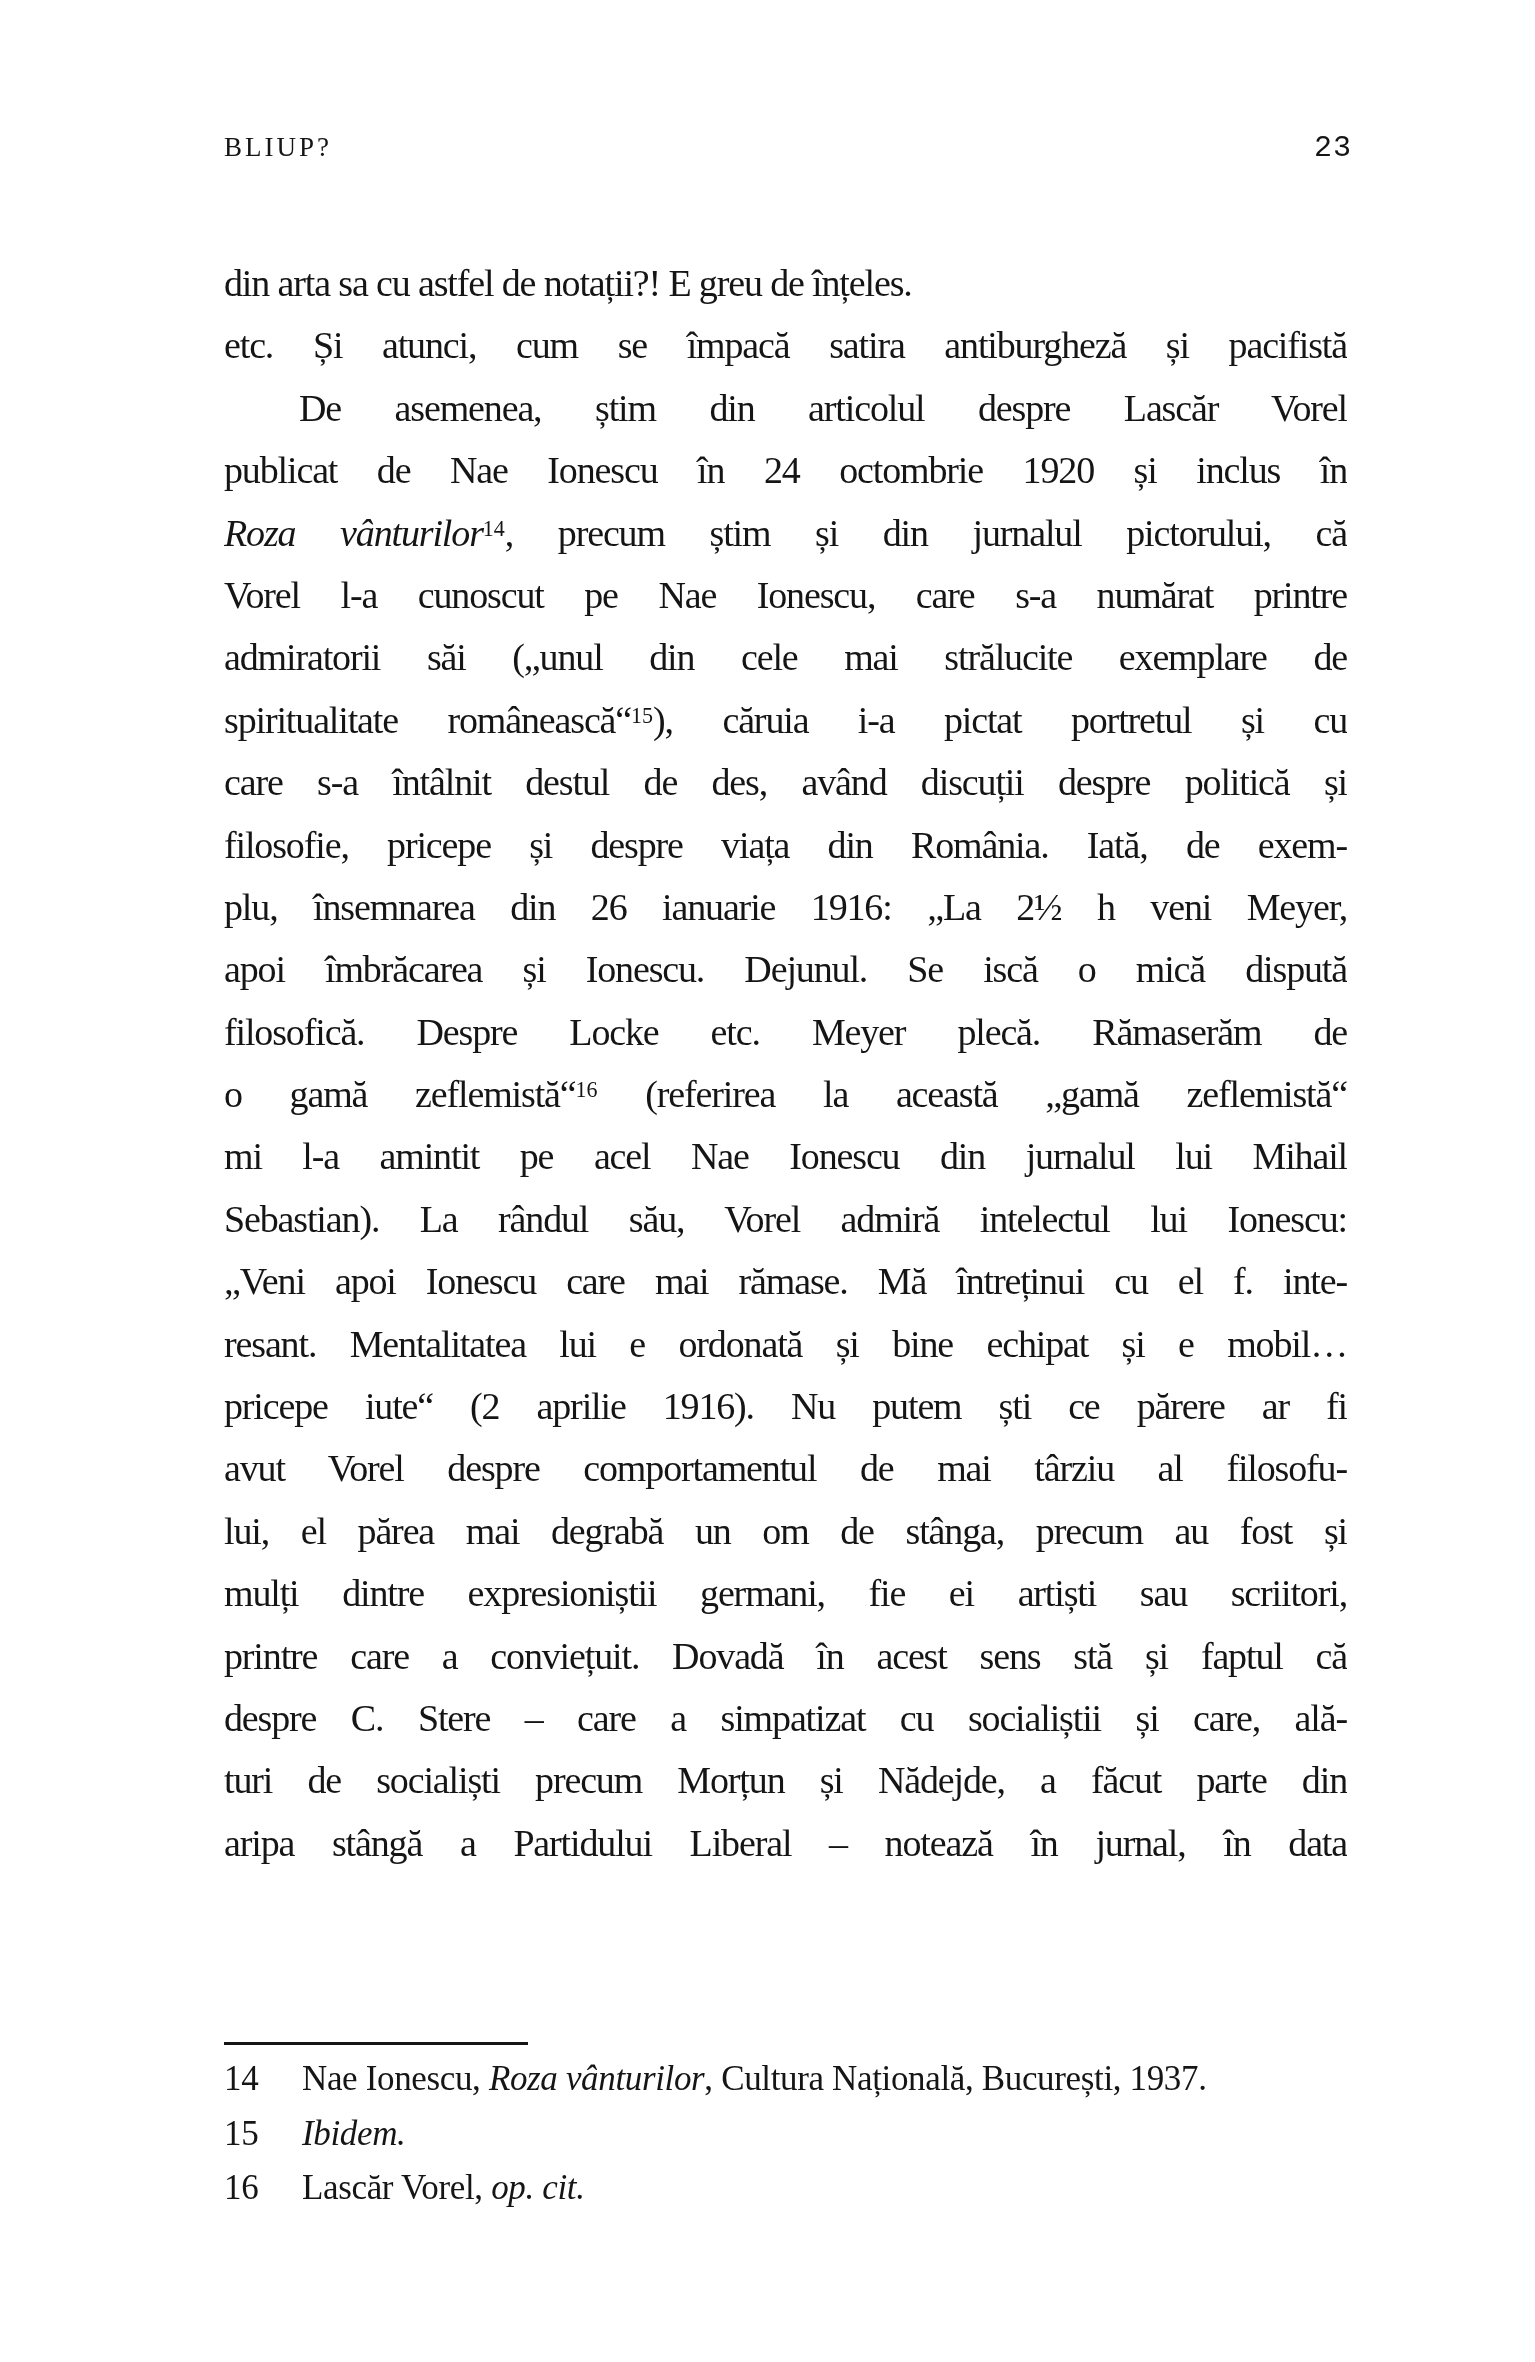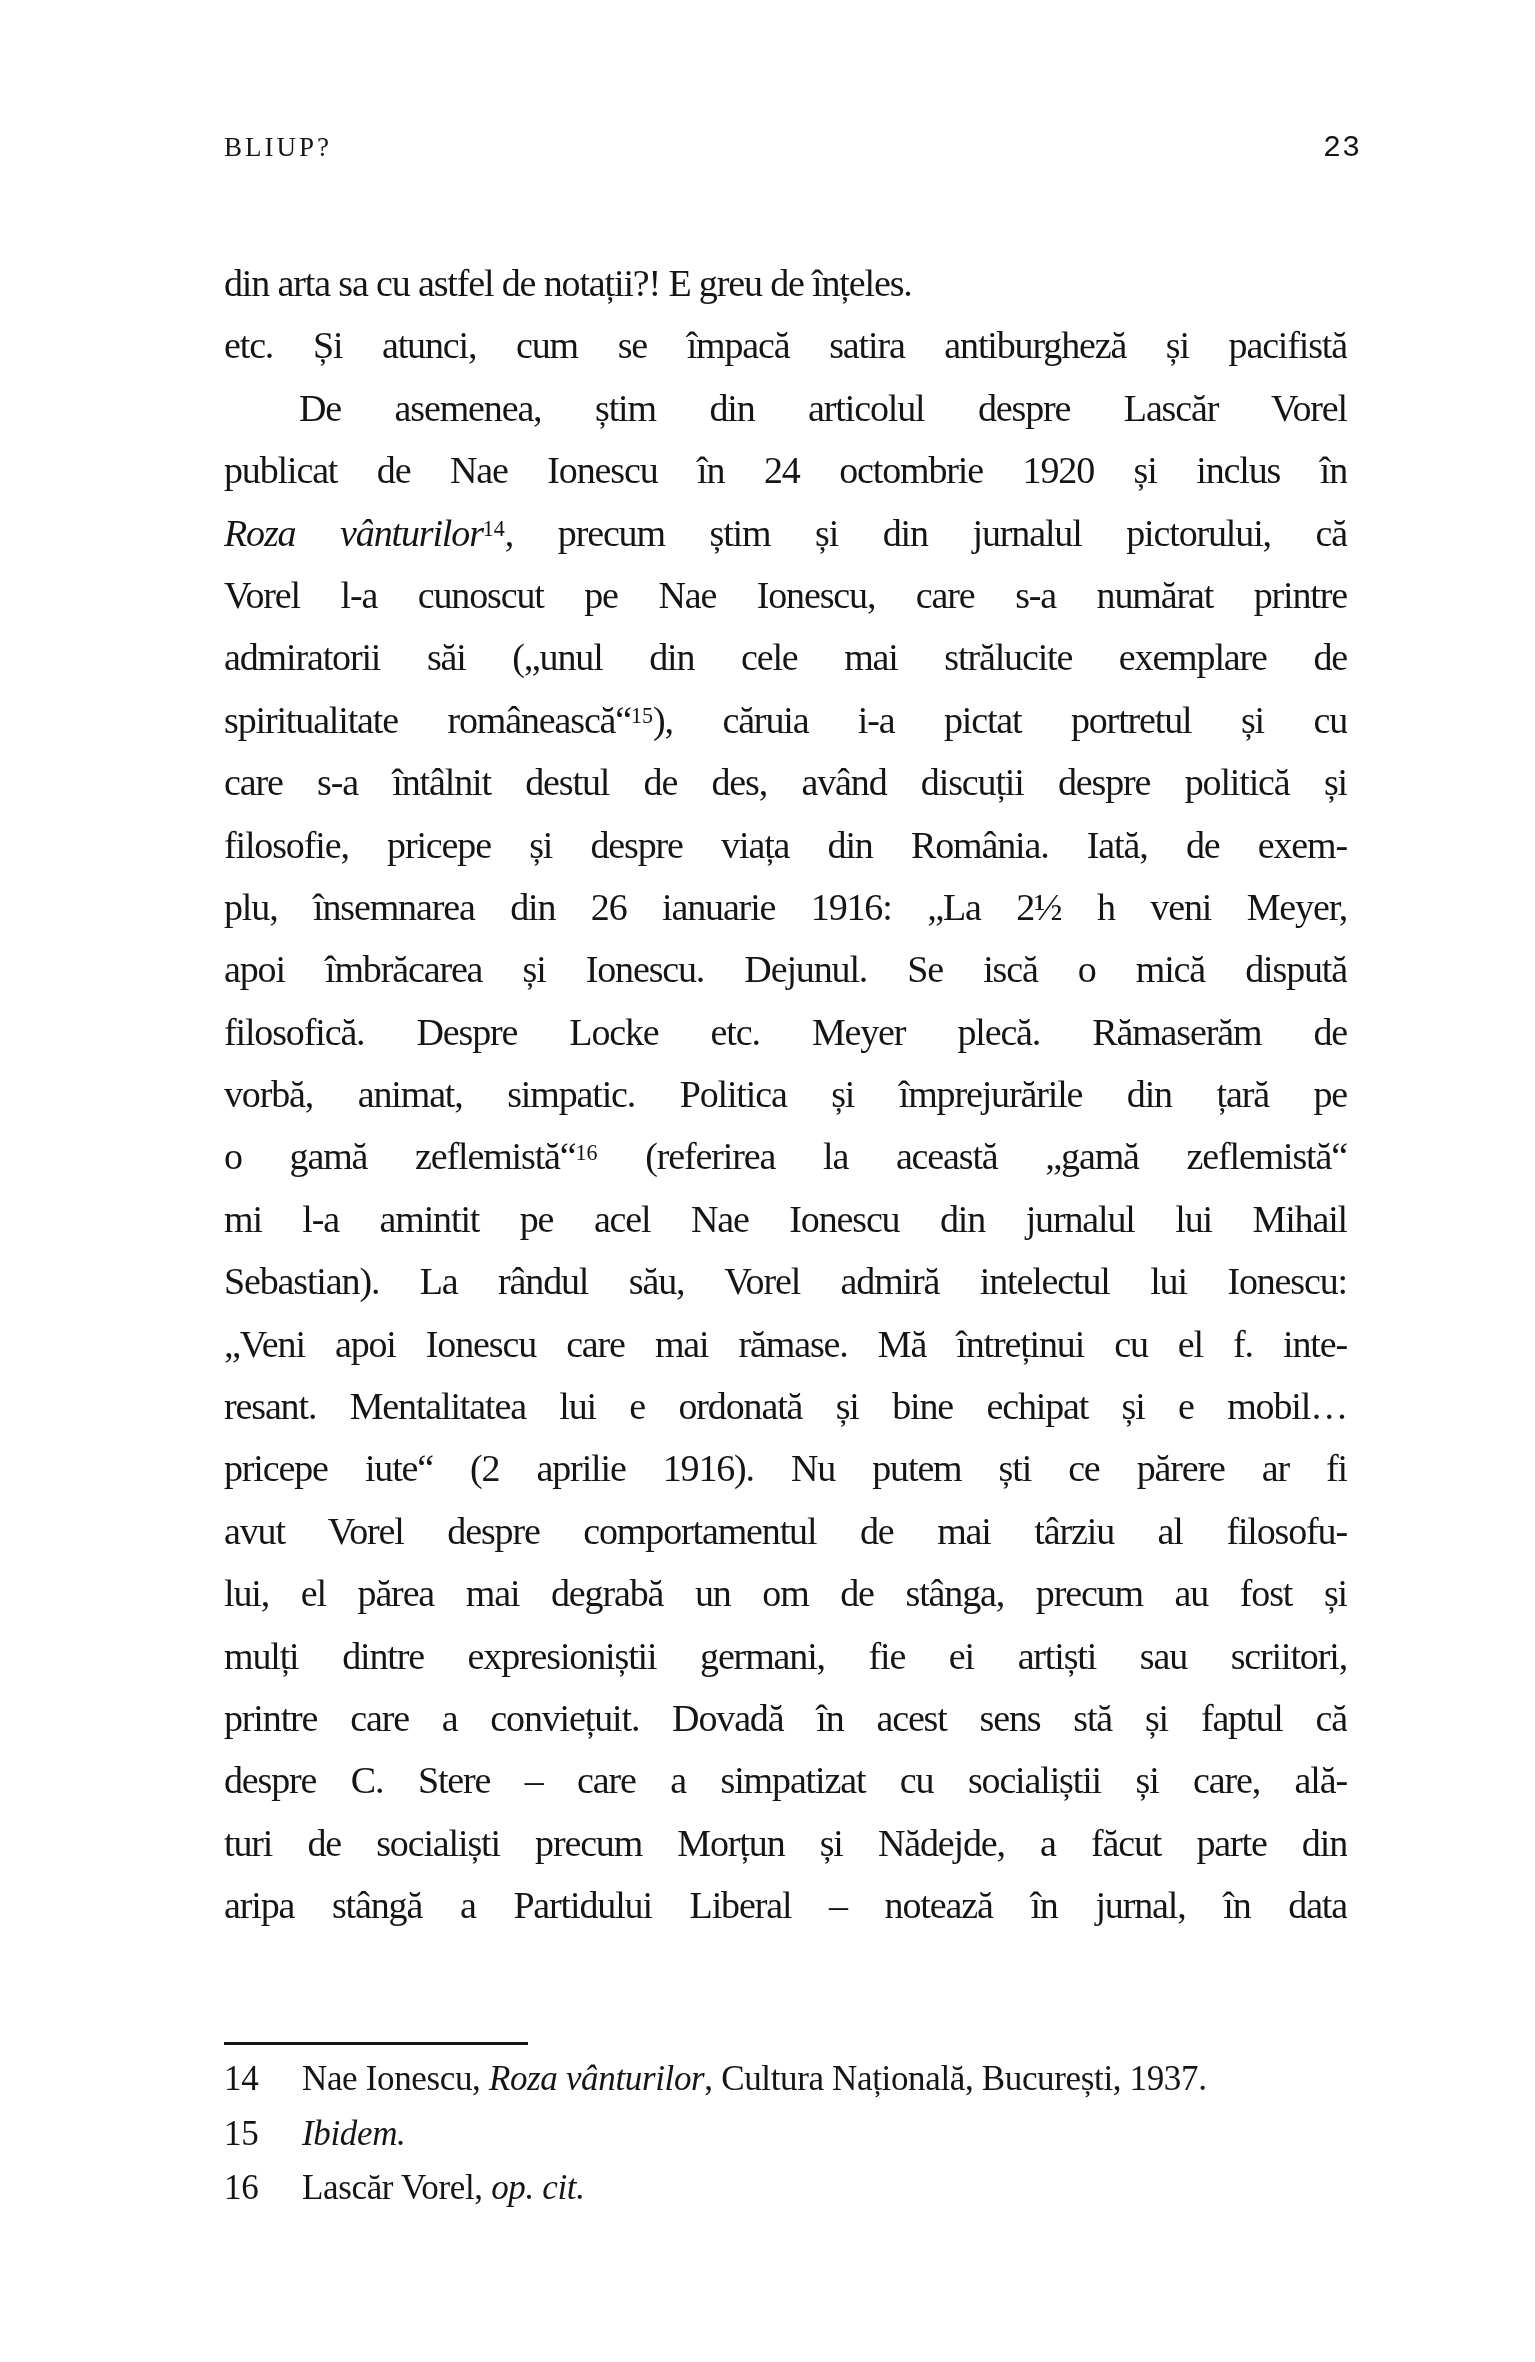--- a/index.html
+++ b/index.html
@@ -10,21 +10,21 @@
     color: #151515;
   }
   .page {
     position: relative;
     width: 1535px; height: 2362px;
     background: #ffffff;
     overflow: hidden;
   }
   .header {
     position: absolute;
-    left: 224px; right: 174px; top: 131px;
+    left: 224px; right: 183px; top: 131px;
     display: flex;
     justify-content: space-between;
     align-items: baseline;
   }
   .running-title {
     font-size: 27px;
     letter-spacing: 3px;
   }
   .page-num {
     font-size: 30px;
@@ -96,21 +96,20 @@
       <div class="line"><span>publicat de Nae Ionescu în 24 octombrie 1920 și inclus în</span></div>
       <div class="line"><span class="it">Roza vânturilor</span><span class="sup">14</span><span>, precum știm și din jurnalul pictorului, că</span></div>
       <div class="line"><span>Vorel l-a cunoscut pe Nae Ionescu, care s-a numărat printre</span></div>
       <div class="line"><span>admiratorii săi („unul din cele mai strălucite exemplare de</span></div>
       <div class="line"><span>spiritualitate românească“</span><span class="sup">15</span><span>), căruia i-a pictat portretul și cu</span></div>
       <div class="line"><span>care s-a întâlnit destul de des, având discuții despre politică și</span></div>
       <div class="line"><span>filosofie, pricepe și despre viața din România. Iată, de exem-</span></div>
       <div class="line"><span>plu, însemnarea din 26 ianuarie 1916: „La 2½ h veni Meyer,</span></div>
       <div class="line"><span>apoi îmbrăcarea și Ionescu. Dejunul. Se iscă o mică dispută</span></div>
       <div class="line"><span>filosofică. Despre Locke etc. Meyer plecă. Rămaserăm de</span></div>
-      <div class="line"><span>vorbă, animat, simpatic. Politica și împrejurările din țară pe</span></div>
       <div class="line"><span>o gamă zeflemistă“</span><span class="sup">16</span><span> (referirea la această „gamă zeflemistă“</span></div>
       <div class="line"><span>mi l-a amintit pe acel Nae Ionescu din jurnalul lui Mihail</span></div>
       <div class="line"><span>Sebastian). La rândul său, Vorel admiră intelectul lui Ionescu:</span></div>
       <div class="line"><span>„Veni apoi Ionescu care mai rămase. Mă întreținui cu el f. inte-</span></div>
       <div class="line"><span>resant. Mentalitatea lui e ordonată și bine echipat și e mobil…</span></div>
       <div class="line"><span>pricepe iute“ (2 aprilie 1916). Nu putem ști ce părere ar fi</span></div>
       <div class="line"><span>avut Vorel despre comportamentul de mai târziu al filosofu-</span></div>
       <div class="line"><span>lui, el părea mai degrabă un om de stânga, precum au fost și</span></div>
       <div class="line"><span>mulți dintre expresioniștii germani, fie ei artiști sau scriitori,</span></div>
       <div class="line"><span>printre care a conviețuit. Dovadă în acest sens stă și faptul că</span></div>

